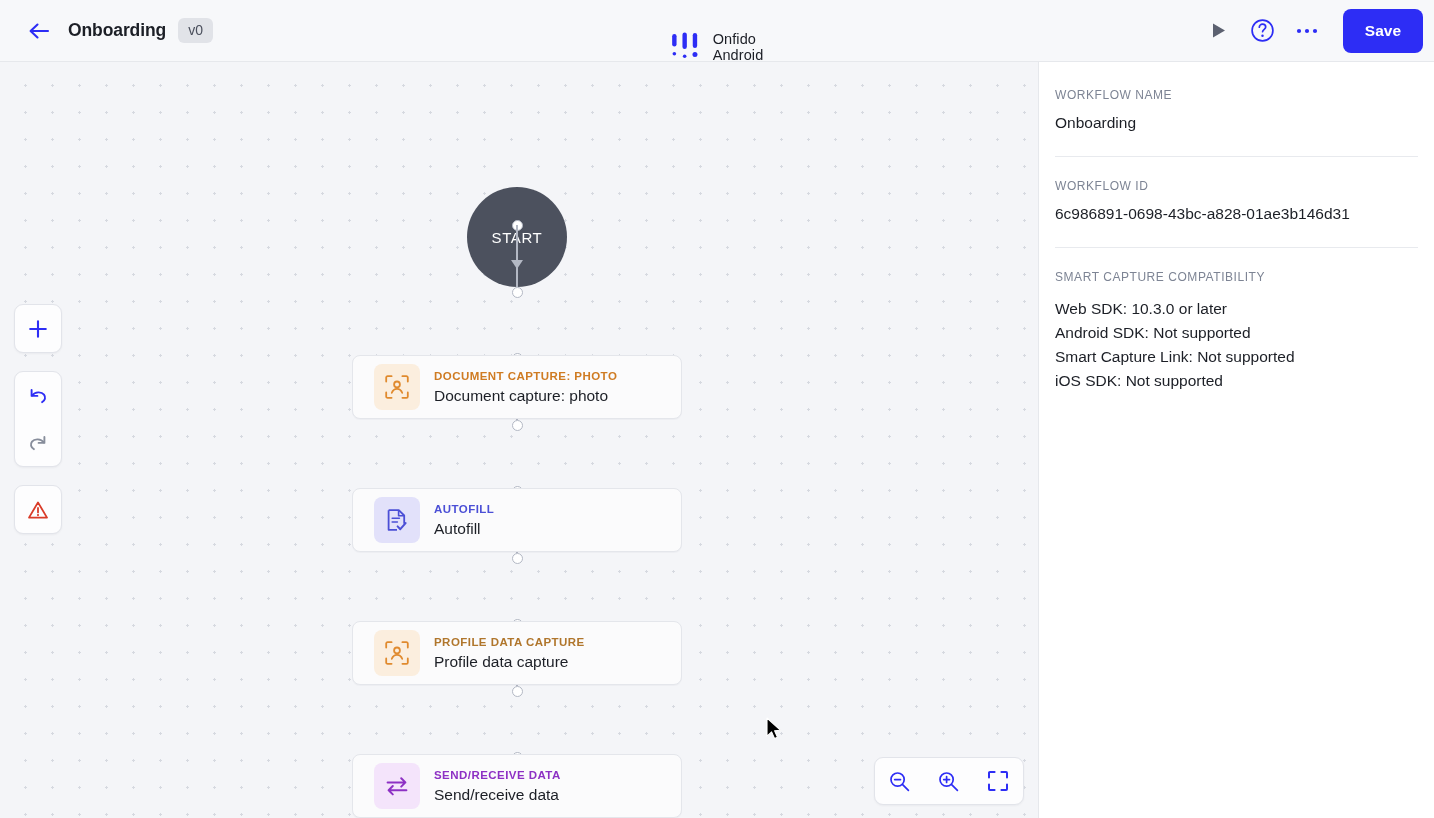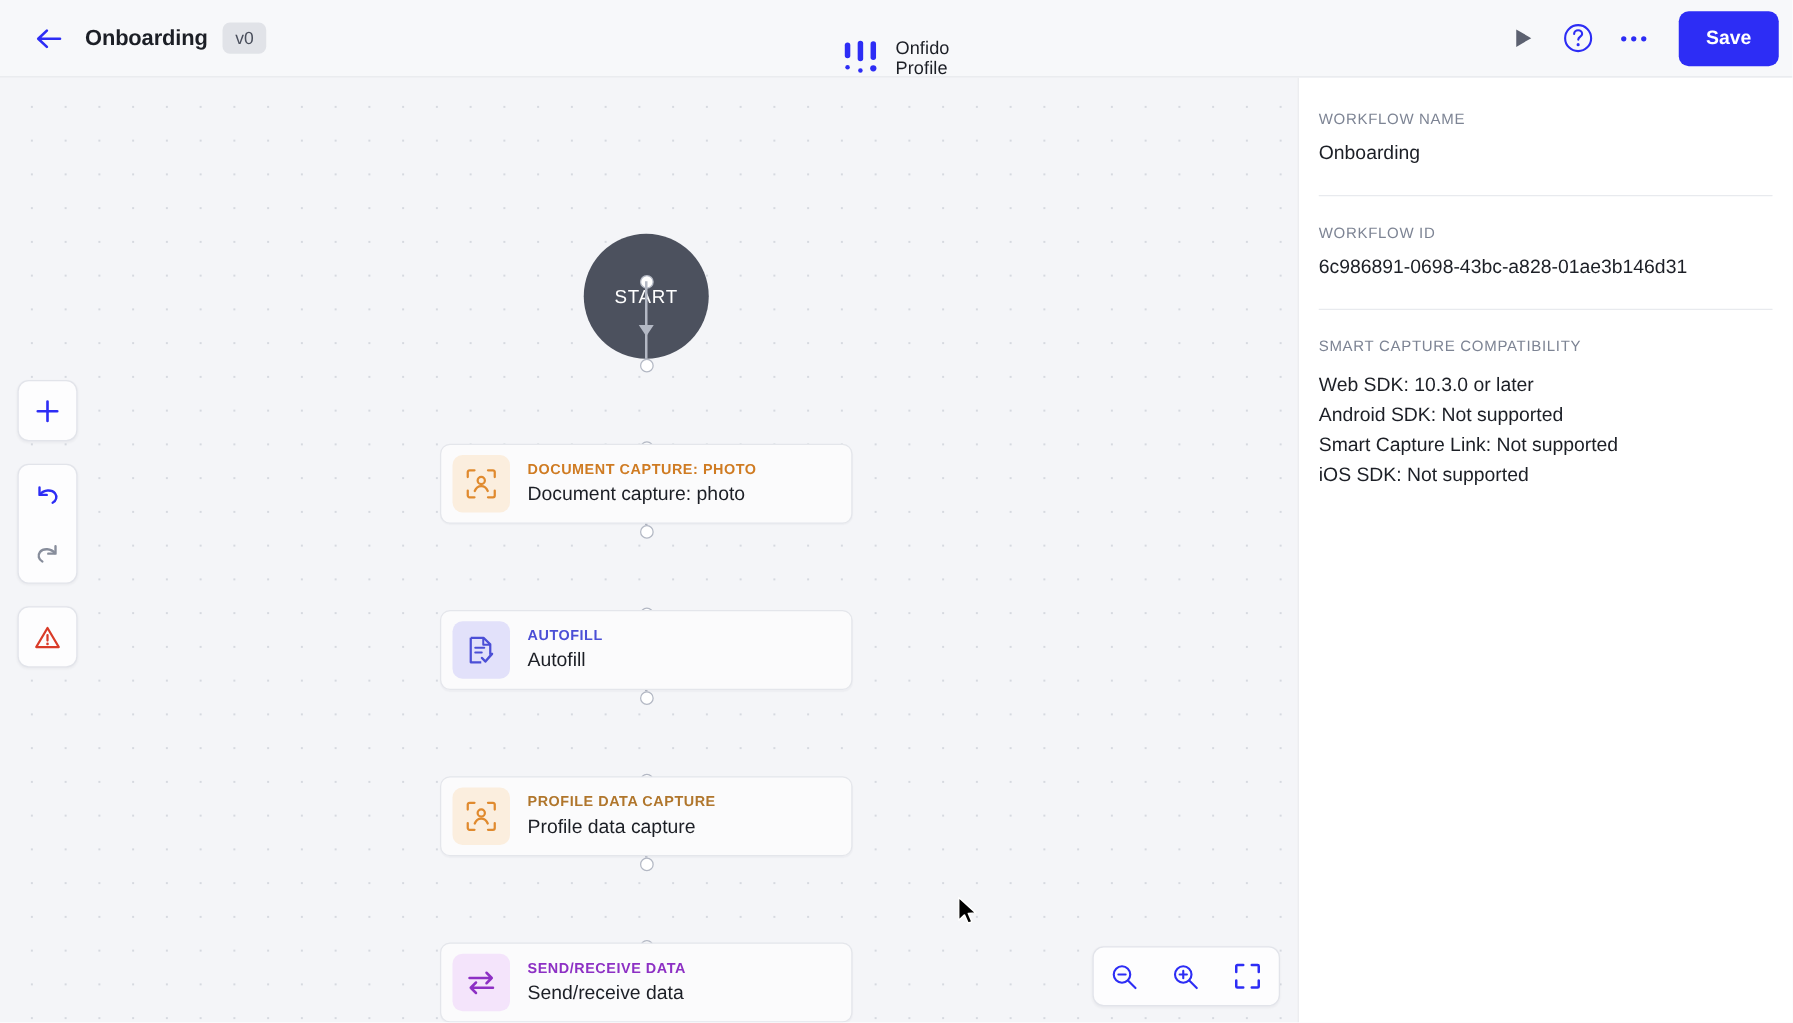--- a/index.html
+++ b/index.html
@@ -103,21 +103,21 @@
     letter-spacing: 0.6px;
     cursor: pointer;
   }
   .node-card {
     position: absolute; left: 352px;
     width: 330px; height: 64px;
     background: #fbfbfc;
     border: 1px solid #e4e6eb;
     border-radius: 8px;
     display: flex; align-items: center;
-    padding-left: 9px;
+    padding-left: 21px;
     cursor: pointer;
     box-shadow: 0 1px 1px rgba(30,35,60,.03);
   }
   .node-icon {
     width: 46px; height: 46px; border-radius: 8px;
     display: flex; align-items: center; justify-content: center;
     flex: 0 0 46px;
   }
   .node-text { margin-left: 14px; }
   .node-kicker {
@@ -210,21 +210,21 @@
           <rect x="1.5" y="3" width="4.4" height="12.5" rx="2.2"></rect>
           <rect x="1.9" y="21" width="3.6" height="3.6" rx="1.8"></rect>
           <rect x="11.8" y="1.5" width="4.4" height="16.5" rx="2.2"></rect>
           <rect x="12.2" y="23.5" width="3.6" height="3.6" rx="1.8"></rect>
           <rect x="22.1" y="2" width="4.4" height="15" rx="2.2"></rect>
           <circle cx="24.3" cy="23.6" r="2.5"></circle>
         </g>
       </svg>
       <div>
         <div class="brand-text">Onfido</div>
-        <div class="brand-text">Profile</div>
+        <div class="brand-text">Android</div>
       </div>
     </div>
 
     <div class="header-right">
       <div class="icon-btn">
         <svg width="16" height="17" viewBox="0 0 16 17">
           <path d="M2 1.5 L14 8.5 L2 15.5 Z" fill="#5c6170"></path>
         </svg>
       </div>
       <div class="icon-btn">

